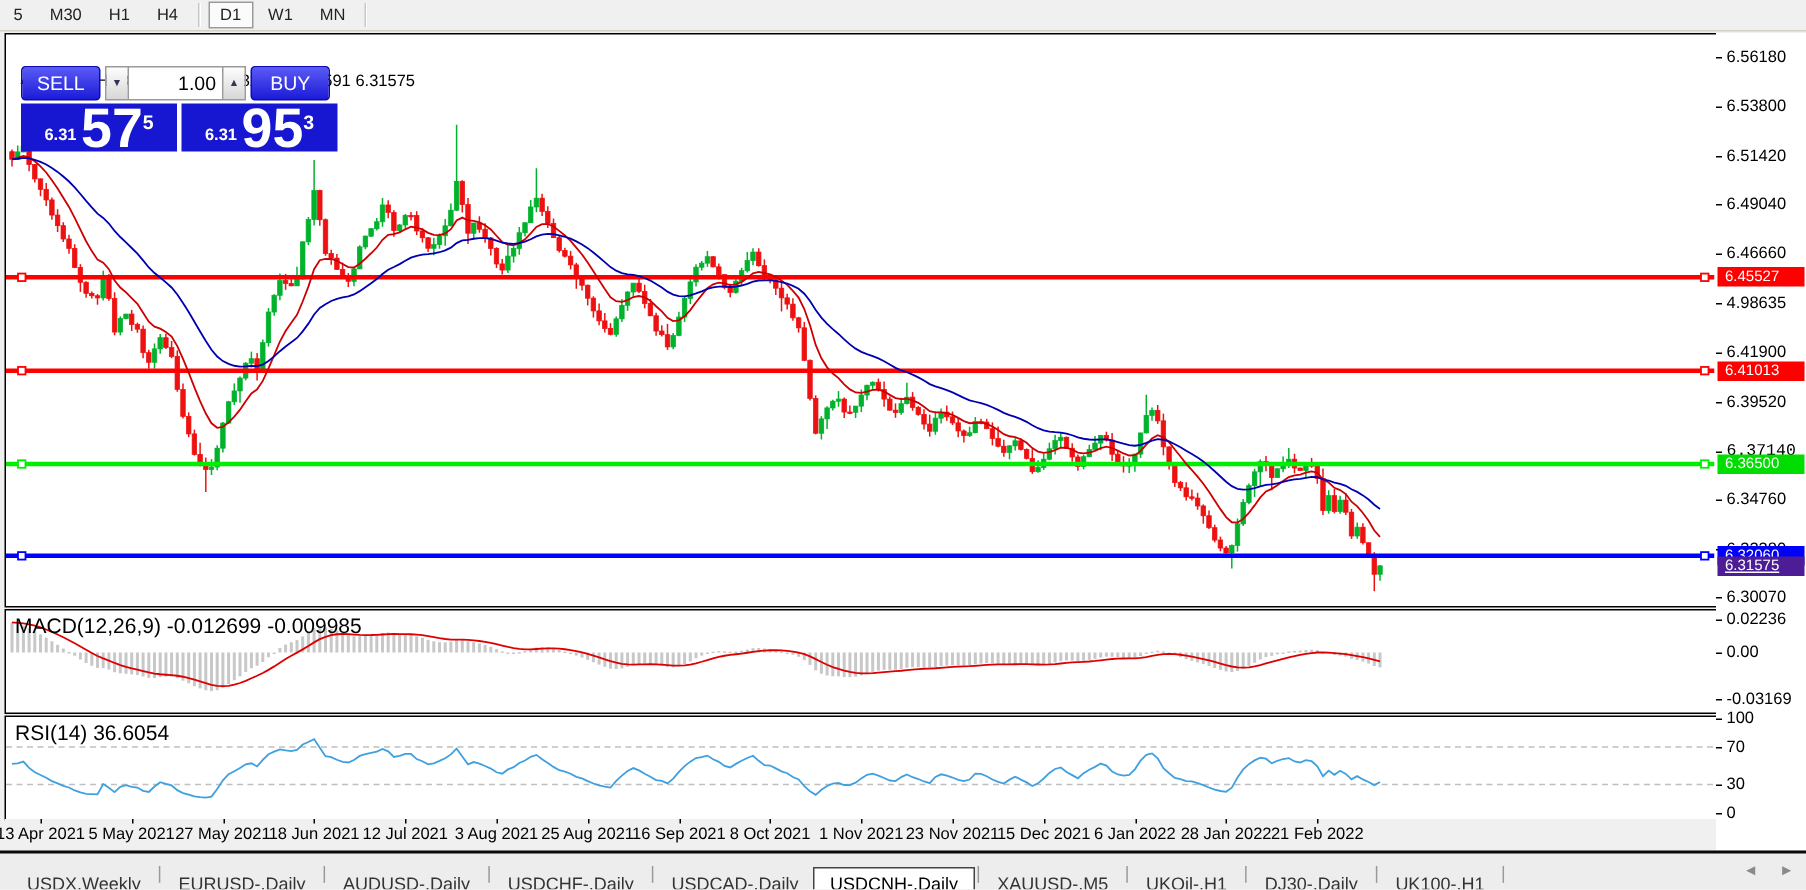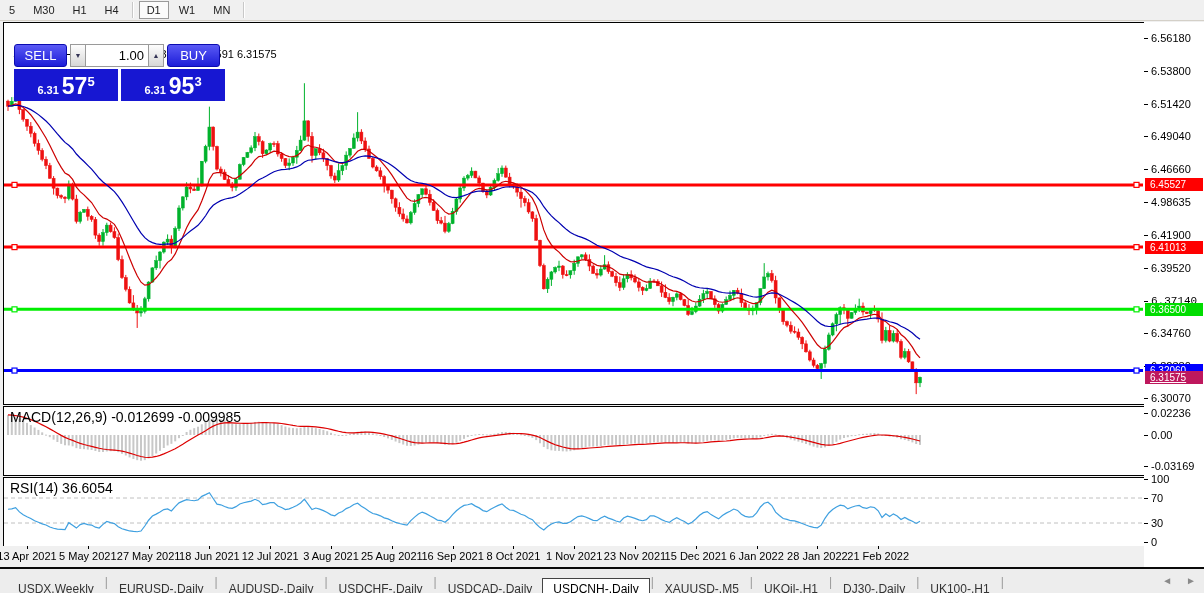--- a/index.html
+++ b/index.html
@@ -50,21 +50,21 @@
     background:linear-gradient(#5a5af5,#1c1cd8);border:1px solid #0b0bb0;border-radius:3px;box-sizing:border-box;cursor:default;}
   #vol-group{display:flex;margin:0 3px;height:40px;}
   .spin{width:16px;height:23px;background:linear-gradient(#fdfdfd,#d7d7d7);border:1px solid #9a9a9a;box-sizing:border-box;
     font-size:7px;color:#335;text-align:center;line-height:21px;cursor:default;}
   #vol-input{width:62px;height:23px;border:1px solid #9a9a9a;border-left:none;border-right:none;box-sizing:border-box;
     text-align:right;font-size:13px;padding-right:4px;font-family:"Liberation Sans",sans-serif;}
   #tp-row2{display:flex;margin-top:2px;height:32px;}
   .tp-price{width:104px;height:32px;background:#1717d2;color:#fff;display:flex;align-items:flex-end;justify-content:center;
     padding-bottom:2px;box-sizing:border-box;cursor:default;}
   .tp-price .small{font-size:11px;font-weight:bold;margin:0 3px 3px 0;}
-  .tp-price .big{font-size:23px;line-height:26px;font-weight:bold;}
+  .tp-price .big{font-size:37px;line-height:26px;font-weight:bold;}
   .tp-price .sup{font-size:13px;font-weight:bold;position:relative;top:-10px;}
   #tp-row2 .gap{width:3px;}
 </style>
 </head>
 <body>
 
 <div id="stage">
 
   <div id="toolbar">
       <div class="tf-btn">5</div>
@@ -883,21 +883,21 @@
       <div class="ax-tick" style="top: 476px;"></div>
       <div class="ax-lab" style="top: 470px;">70</div>
       <div class="ax-tick" style="top: 501px;"></div>
       <div class="ax-lab" style="top: 495px;">30</div>
       <div class="ax-tick" style="top: 519.75px;"></div>
       <div class="ax-lab" style="top: 513.75px;">0</div>
       <div class="ax-badge" style="top: 156.381px; background: rgb(255, 0, 0);">6.45527</div>
       <div class="ax-badge" style="top: 218.619px; background: rgb(255, 0, 0);">6.41013</div>
       <div class="ax-badge" style="top: 280.843px; background: rgb(0, 221, 0);">6.36500</div>
       <div class="ax-badge" style="top: 342.061px; background: rgb(0, 0, 255);">6.32060</div>
-      <div class="ax-badge" style="top: 348.748px; background: #be185d; text-decoration: underline;">6.31575</div>
+      <div class="ax-badge" style="top: 348.748px; background: #4c1d95; text-decoration: underline;">6.31575</div>
     </div>
   <div id="date-axis">
       <div class="date-tick" style="left: 24px;"></div>
       <div class="date-lab" style="left: 24px;">13 Apr 2021</div>
       <div class="date-tick" style="left: 84.8px;"></div>
       <div class="date-lab" style="left: 84.8px;">5 May 2021</div>
       <div class="date-tick" style="left: 145.6px;"></div>
       <div class="date-lab" style="left: 145.6px;">27 May 2021</div>
       <div class="date-tick" style="left: 206.4px;"></div>
       <div class="date-lab" style="left: 206.4px;">18 Jun 2021</div>

